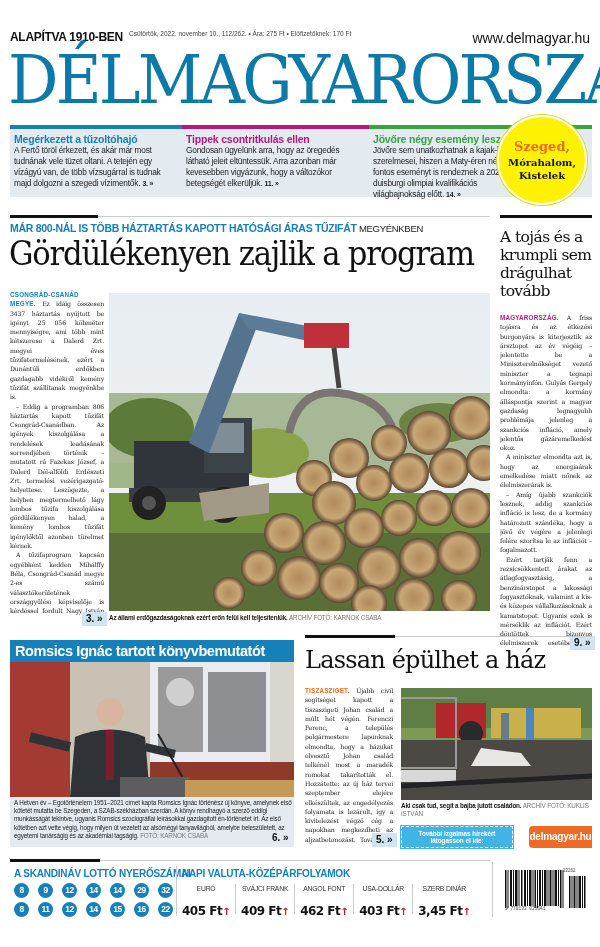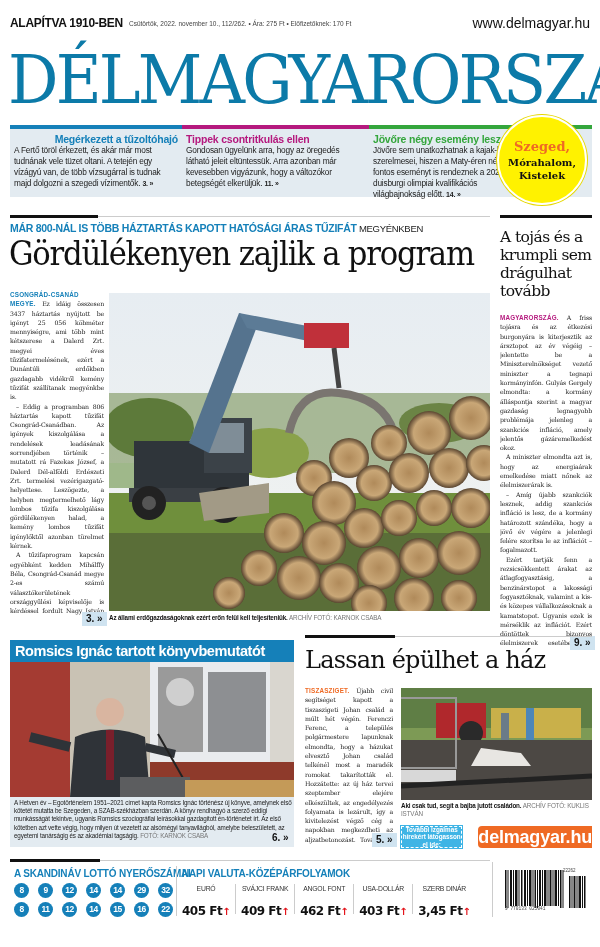--- a/index.html
+++ b/index.html
@@ -1,33 +1,33 @@
 <!DOCTYPE html>
 <html><head>
 <meta charset="utf-8">
 <style>
   * { box-sizing: border-box; margin: 0; padding: 0; }
   html, body { width: 600px; height: 947px; background: #fff; overflow: hidden; }
   body { font-family: "Liberation Sans", sans-serif; color: #111; position: relative; }
 
   
-  .topline { position: absolute; left: 10px; right: 10px; top: 16px; height: 14px; display: flex; align-items: center; }
+  .topline { position: absolute; left: 10px; right: 10px; top: 30px; height: 14px; display: flex; align-items: flex-start; }
   .founded { font-family: "Liberation Sans", sans-serif; font-weight: bold; font-size: 12px; letter-spacing: -0.3px; }
   .issue { font-size: 6.5px; color: #444; margin-left: 6px; }
   .website { margin-left: auto; font-weight: normal; font-size: 14px; }
   .masthead { position: absolute; left: 8px; top: 44px; width: 584px; height: 72px; font-family: "DejaVu Serif", serif; font-size: 67px; line-height: 72px; color: #0c7aa8; letter-spacing: -3px; transform: scaleX(0.94); transform-origin: left top; white-space: nowrap; }
 
   
   .teasers { position: absolute; left: 10px; top: 129px; width: 582px; height: 68px; background: #e3ebf1; display: flex; }
   .teaser { position: relative; padding: 4px 4px 0 4px; }
   .teaser .bar { position: absolute; left: 0; right: 0; top: -4px; height: 4px; }
   .teaser h3 { font-size: 10.5px; font-weight: bold; line-height: 12px; letter-spacing: -0.2px; }
   .teaser p { font-size: 8.3px; line-height: 11px; color: #222; letter-spacing: -0.2px; }
   .teaser .ref { font-weight: bold; font-size: 7px; }
-  .t1 { width: 172px; } .t1 .bar { background: #1580b9; } .t1 h3 { color: #1580b9; text-align: right; }
+  .t1 { width: 172px; } .t1 .bar { background: #1580b9; } .t1 h3 { color: #1580b9; }
   .t2 { width: 187px; } .t2 .bar { background: #b5197e; } .t2 h3 { color: #b5197e; }
   .t3 { width: 223px; } .t3 .bar { background: #34a63c; } .t3 h3 { color: #34a63c; }
   .badge { position: absolute; left: 497px; top: 115px; width: 90px; height: 90px; border-radius: 50%; background: #fff200; border: 2px solid #fff; box-shadow: 0 0 0 1px #e6d800; display: flex; flex-direction: column; align-items: center; justify-content: center; text-align: center; }
   .badge .b1 { font-family: "DejaVu Serif", serif; font-weight: bold; color: #ef6a24; font-size: 13px; line-height: 18px; }
   .badge .b2 { font-family: "DejaVu Serif", serif; font-weight: bold; font-size: 10px; line-height: 13px; color: #111; }
 
   
   .rule-black { position: absolute; height: 3px; background: #111; }
   .rule-grey { position: absolute; height: 1px; background: #ccc; }
   .kicker { position: absolute; left: 10px; top: 222px; font-size: 10.5px; font-weight: bold; letter-spacing: -0.3px; white-space: nowrap; }
@@ -60,21 +60,21 @@
   .photo-romsics { position: absolute; left: 10px; top: 662px; width: 284px; height: 135px; overflow: hidden; }
   .romsics-cap { left: 14px; top: 799px; width: 278px; font-size: 6.3px; line-height: 8.2px; }
 
   
   .house-head { position: absolute; left: 305px; top: 646px; font-family: "DejaVu Serif", serif; font-size: 24px; line-height: 28px; letter-spacing: -0.8px; white-space: nowrap; }
   .house-col { position: absolute; left: 305px; top: 686px; width: 88px; height: 160px; overflow: hidden; }
   .house-col .lead { color: #ef6a24; }
   .photo-house { position: absolute; left: 401px; top: 688px; width: 191px; height: 112px; overflow: hidden; }
   .promo { position: absolute; left: 401px; top: 826px; width: 191px; height: 22px; display: flex; }
   .promo-left { width: 112px; background: #3fb4e5; color: #fff; font-size: 6.3px; line-height: 7.5px; font-weight: bold; text-align: center; display: flex; align-items: center; justify-content: center; border: 1px dashed #fff; outline: 1px solid #3fb4e5; }
-  .promo-right { flex: 1; margin-left: 16px; background: #ef6a24; color: #fff; font-weight: bold; font-size: 18px; line-height: 22px; text-align: center; border-radius: 4px 0 0 4px; letter-spacing: -0.2px; }
+  .promo-right { flex: 1; margin-left: 16px; background: #ef6a24; color: #fff; font-weight: bold; font-size: 10px; line-height: 22px; text-align: center; border-radius: 4px 0 0 4px; letter-spacing: -0.2px; }
 
   
   .lotto-title, .fx-title { position: absolute; top: 868px; font-weight: bold; font-size: 10px; color: #1580b9; letter-spacing: -0.2px; white-space: nowrap; }
   .lotto-title { left: 14px; } .fx-title { left: 182px; }
   .balls { position: absolute; left: 14px; display: flex; gap: 9px; }
   .ball { width: 15px; height: 15px; border-radius: 50%; background: #1580b9; color: #fff; font-weight: bold; font-size: 8.5px; line-height: 15px; text-align: center; letter-spacing: -0.5px; }
   .fx-row { position: absolute; left: 182px; top: 884px; display: flex; }
   .fx { padding: 0 5px; border-left: 1px solid #ccc; text-align: center; height: 30px; }
   .fx:first-child { border-left: none; padding-left: 0; }
   .fx-name { font-size: 6.8px; color: #333; line-height: 10px; letter-spacing: -0.2px; white-space: nowrap; }

